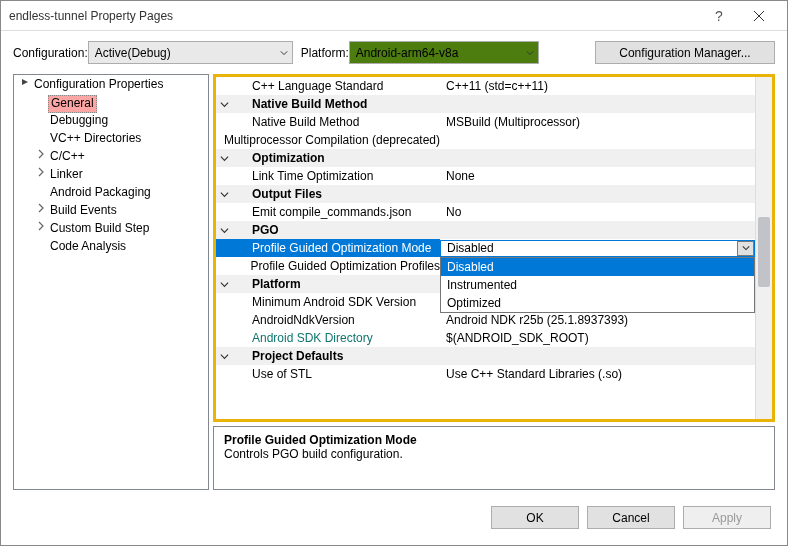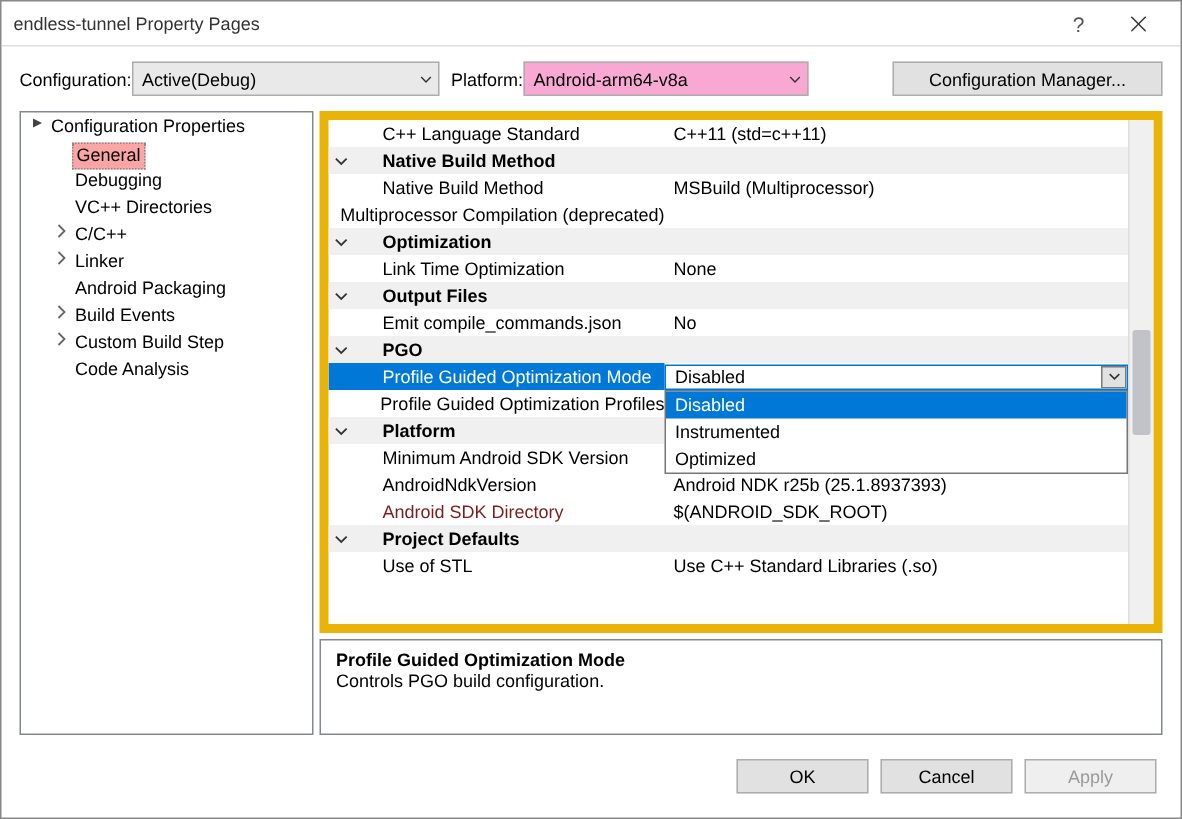--- a/index.html
+++ b/index.html
@@ -6,49 +6,49 @@
     body { font-family: "Segoe UI", Tahoma, sans-serif; font-size: 12px; background: #fff; color: #000; width: 788px; height: 546px; overflow: hidden; border: 1px solid #888; }
     .titlebar { display: flex; align-items: center; height: 30px; padding: 0 8px; border-bottom: 1px solid #ddd; }
     .titlebar .title { flex: 1; font-size: 12px; color: #333; }
     .titlebar .win-btn { width: 40px; height: 30px; display: flex; align-items: center; justify-content: center; color: #555; cursor: pointer; }
     .titlebar .help { font-size: 14px; }
     .titlebar .close svg { stroke: #333; }
     .config-row { display: flex; align-items: center; gap: 0; padding: 10px 12px; }
     .label { color: #000; }
     .select { border: 1px solid #adadad; background: #e9e9e9; height: 23px; display: flex; align-items: center; padding: 0 6px; position: relative; }
     .select .chev { position: absolute; right: 4px; top: 50%; transform: translateY(-50%); }
-    .select.light { background: #f9a8d4; }
+    .select.light { background: #4d7c0f; }
     .cfg-sel { width: 205px; }
     .plat-sel { width: 190px; }
     .btn { border: 1px solid #adadad; background: #e1e1e1; padding: 3px 12px; height: 23px; display: flex; align-items: center; justify-content: center; cursor: pointer; }
     .btn.disabled { color: #9a9a9a; background: #efefef; }
     .main { display: flex; gap: 4px; padding: 0 12px; }
     .tree { width: 196px; border: 1px solid #828790; height: 416px; overflow: auto; padding: 2px 0; }
     .tree-row { display: flex; height: 18px; padding-left: 4px; cursor: pointer; white-space: nowrap; }
     .tree-row .arrow { width: 14px; display: inline-flex; justify-content: center; color: #555; }
     .tree-row .indent1 { padding-left: 16px; }
     .tree-row.selected { color: #000; }
     .tree-row.selected .lbl { border: 1px dotted #888; background: #fca5a5; padding: 0 2px; }
     .tree-row .lbl { padding: 0 2px; }
     .right { flex: 1; display: flex; flex-direction: column; }
-    .propgrid { border: 6px solid #eab308; height: 348px; position: relative; overflow: hidden; }
+    .propgrid { border: 3px solid #eab308; height: 348px; position: relative; overflow: hidden; }
     .pg-body { position: absolute; left:0; right:17px; top:0; bottom:0; overflow: hidden; }
     .pg-scroll { position: absolute; right:0; top:0; bottom:0; width:17px; background:#f0f0f0; border-left:1px solid #ddd; }
     .pg-thumb { position:absolute; left:2px; right:2px; top:140px; height:70px; background:#c2c3c9; border-radius:2px;}
     .pr { display: flex; height: 18px; align-items: center; }
     .pr .name { width: 224px; display:flex; align-items:center; height:100%; overflow:hidden; white-space:nowrap; }
     .pr .val { flex:1; padding-left:6px; height:100%; display:flex; align-items:center; white-space:nowrap; overflow:hidden; }
     .pr .exp { width:16px; display:inline-flex; justify-content:center; color:#555; }
     .pr .ind { width:20px; display:inline-block; }
     .pr.group { background:#f0f0f0; }
     .pr.group .name { font-weight:bold; }
     .pr.sel .name { background:#0078d7; color:#fff; }
     .pr.sel .val { border:1px solid #0078d7; height:17px; position:relative; }
     .pr.sel .dd { position:absolute; right:0; top:0; width:17px; height:15px; border:1px solid #7a7a7a; display:flex; align-items:center; justify-content:center; background:#e1e1e1; }
-    .pr.gray .name { color:#7f1d1d; }
+    .pr.gray .name { color:#0f766e; }
     .pr .bold { font-weight:bold; }
     .dropdown { position:absolute; left:224px; right:17px; top:180px; background:#fff; border:1px solid #767676; z-index:10; }
     .dropdown .opt { height:18px; padding:0 6px; display:flex; align-items:center; cursor:pointer; }
     .dropdown .opt.sel { background:#0078d7; color:#fff; }
     .descbox { border:1px solid #828790; margin-top:4px; height:64px; padding:6px 10px; }
     .descbox .t { font-weight:bold; }
     .footer { display:flex; justify-content:flex-end; gap:8px; padding:16px 16px 0 0; }
     .footer .btn { width:88px; justify-content:center; }
     .chev-svg { width:8px; height:8px; }
   </style>

